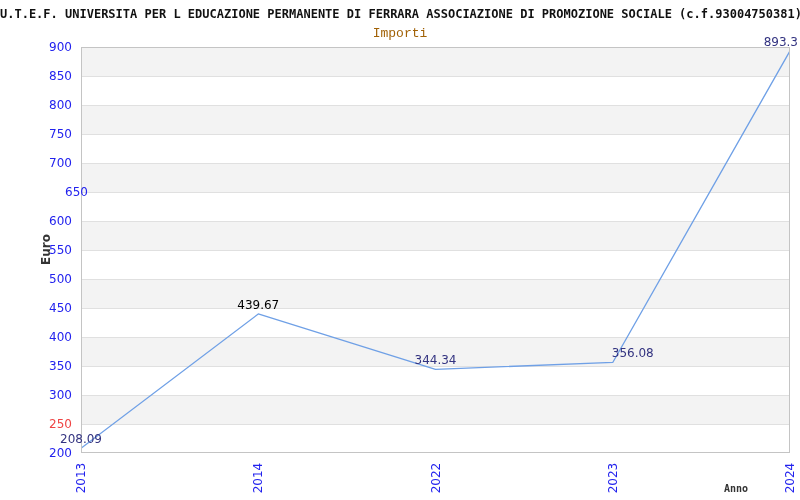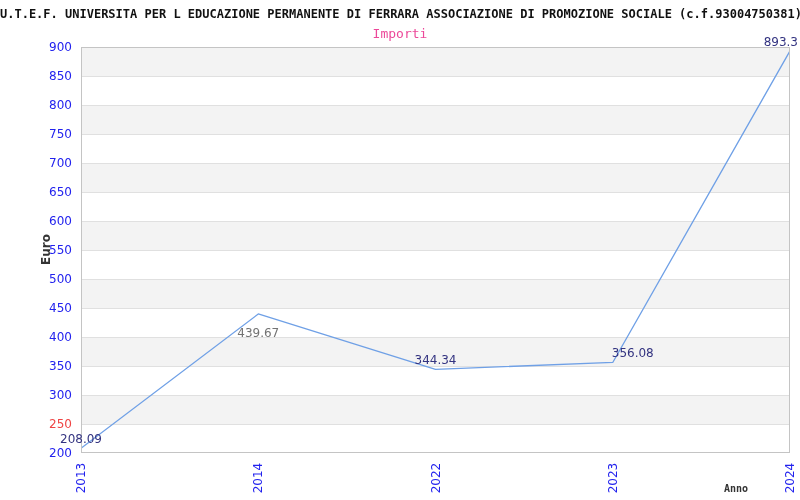--- a/index.html
+++ b/index.html
@@ -124,21 +124,21 @@
     font-size: 10px;
     color: #333333;
     white-space: nowrap;
   }
 </style>
 </head>
 <body>
 
 <div id="canvas">
   <div class="chart-title" style="color: rgb(17, 17, 17);">U.T.E.F. UNIVERSITA PER L EDUCAZIONE PERMANENTE DI FERRARA ASSOCIAZIONE DI PROMOZIONE SOCIALE (c.f.93004750381)</div>
-  <div class="chart-subtitle" style="color: #ec4899;">Importi</div>
+  <div class="chart-subtitle" style="color: #a16207; font-family: Liberation Mono, monospace;">Importi</div>
 
   <div id="plot">
     <div id="bands-layer">
         <div class="band" style="top: 0px; height: 29px; background: rgb(243, 243, 243);"></div>
         <div class="band" style="top: 29px; height: 29px; background: transparent;"></div>
         <div class="band" style="top: 58px; height: 29px; background: rgb(243, 243, 243);"></div>
         <div class="band" style="top: 87px; height: 29px; background: transparent;"></div>
         <div class="band" style="top: 116px; height: 29px; background: rgb(243, 243, 243);"></div>
         <div class="band" style="top: 145px; height: 29px; background: transparent;"></div>
         <div class="band" style="top: 174px; height: 29px; background: rgb(243, 243, 243);"></div>
@@ -172,37 +172,37 @@
   <div id="ylabels">
       <div class="ytick" style="top: 446px; color: rgb(34, 34, 238);">200</div>
       <div class="ytick" style="top: 417px; color: #ef4444;">250</div>
       <div class="ytick" style="top: 388px; color: rgb(34, 34, 238);">300</div>
       <div class="ytick" style="top: 359px; color: rgb(34, 34, 238);">350</div>
       <div class="ytick" style="top: 330px; color: rgb(34, 34, 238);">400</div>
       <div class="ytick" style="top: 301px; color: rgb(34, 34, 238);">450</div>
       <div class="ytick" style="top: 272px; color: rgb(34, 34, 238);">500</div>
       <div class="ytick" style="top: 243px; color: rgb(34, 34, 238);">550</div>
       <div class="ytick" style="top: 214px; color: rgb(34, 34, 238);">600</div>
-      <div class="ytick" style="top: 185px; color: rgb(34, 34, 238);">650</div>
+      <div class="ytick" style="top: 185px; color: rgb(34, 34, 238); padding-left: 16px;">650</div>
       <div class="ytick" style="top: 156px; color: rgb(34, 34, 238);">700</div>
       <div class="ytick" style="top: 127px; color: rgb(34, 34, 238);">750</div>
       <div class="ytick" style="top: 98px; color: rgb(34, 34, 238);">800</div>
       <div class="ytick" style="top: 69px; color: rgb(34, 34, 238);">850</div>
       <div class="ytick" style="top: 40px; color: rgb(34, 34, 238);">900</div>
     </div>
   <div id="xlabels">
       <div class="xtick" style="left: 61px; top: 471px; color: rgb(34, 34, 238);">2013</div>
       <div class="xtick" style="left: 238.25px; top: 471px; color: rgb(34, 34, 238);">2014</div>
       <div class="xtick" style="left: 415.5px; top: 471px; color: rgb(34, 34, 238);">2022</div>
       <div class="xtick" style="left: 592.75px; top: 471px; color: rgb(34, 34, 238);">2023</div>
       <div class="xtick" style="left: 770px; top: 471px; color: rgb(34, 34, 238);">2024</div>
     </div>
   <div id="pointlabels">
       <div class="pointlabel" style="left: 81px; top: 433.308px; transform: translateX(-50%); color: rgb(51, 51, 128);">208.09</div>
-      <div class="pointlabel" style="left: 258.25px; top: 298.991px; transform: translateX(-50%); color: #737373; margin-top: 28px;">439.67</div>
+      <div class="pointlabel" style="left: 258.25px; top: 298.991px; transform: translateX(-50%); color: #000000;">439.67</div>
       <div class="pointlabel" style="left: 435.5px; top: 354.283px; transform: translateX(-50%); color: rgb(51, 51, 128);">344.34</div>
       <div class="pointlabel" style="left: 612.75px; top: 347.474px; transform: translateX(-50%); color: rgb(51, 51, 128); margin-left: 20px;">356.08</div>
       <div class="pointlabel" style="left: 790px; top: 35.886px; transform: translateX(-50%); color: rgb(51, 51, 128); margin-left: -9.17969px; text-align: center;">893.3</div>
     </div>
 
   <div class="y-axis-title">
     <span style="color: rgb(51, 51, 51);">Euro</span>
   </div>
   <div class="x-axis-title" style="color: rgb(51, 51, 51);">Anno</div>
 </div>

